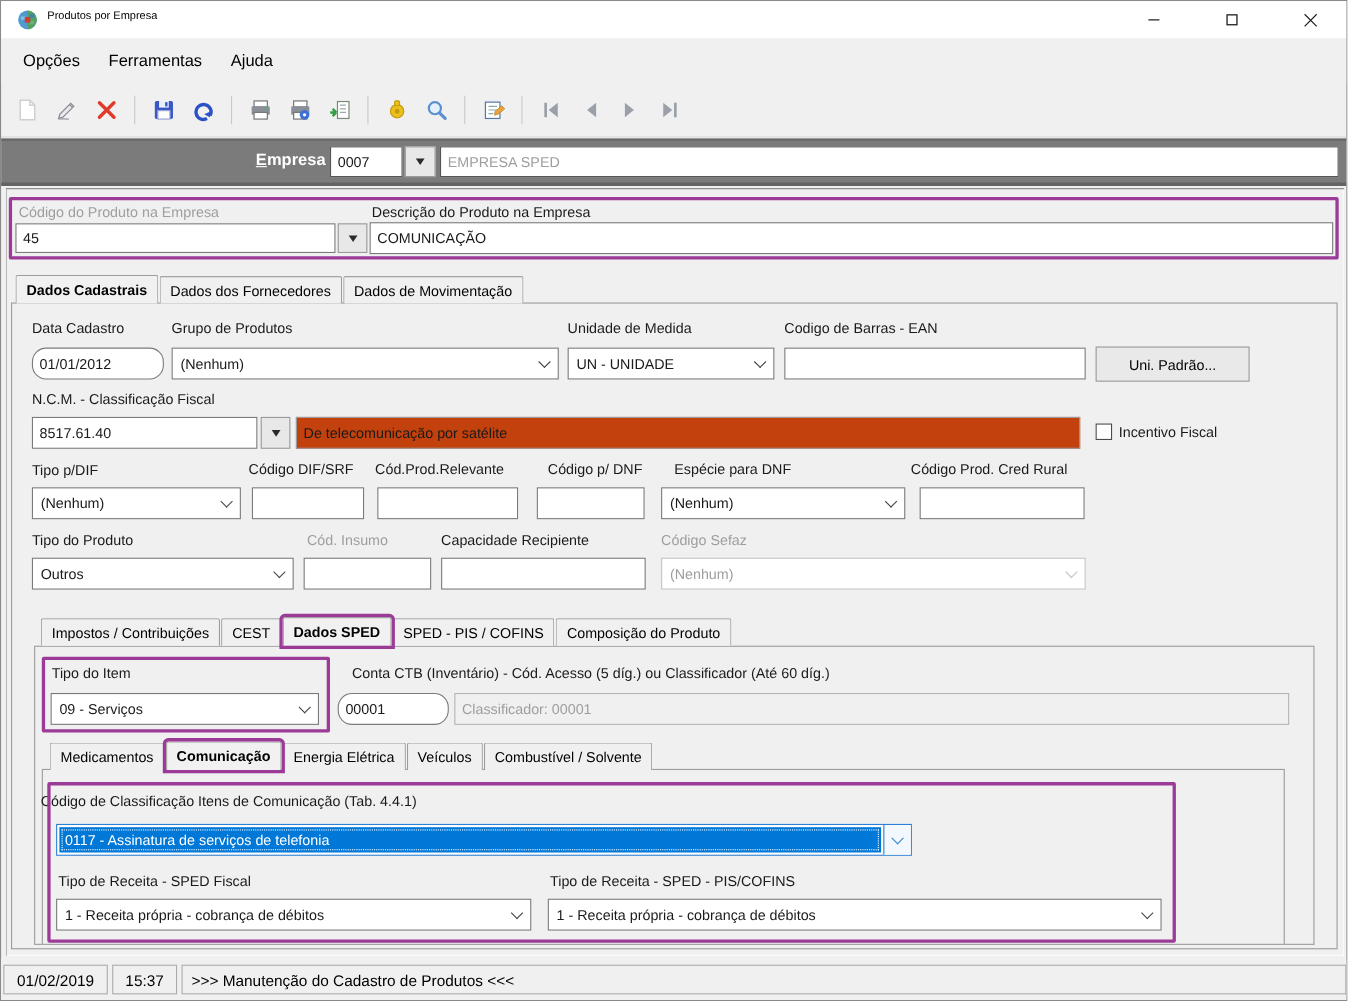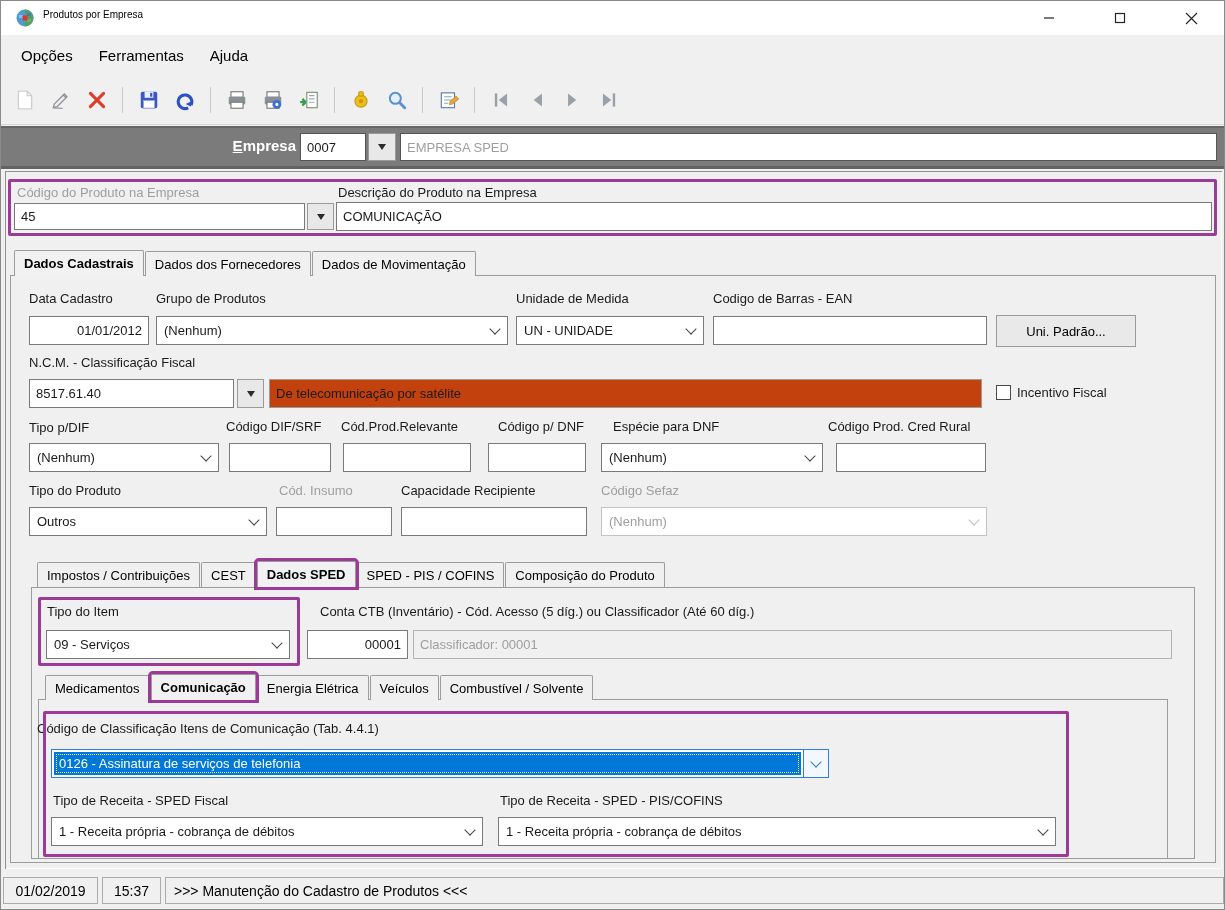--- a/index.html
+++ b/index.html
@@ -28,21 +28,21 @@
   
   .toolbar{position:absolute;left:0;top:74px;width:100%;height:50px;display:flex;align-items:center;padding-left:8px;gap:5px;border-bottom:1px solid #d7d7d7;}
   .ticon{width:31px;height:31px;display:flex;align-items:center;justify-content:center;}
   .tsep{width:1px;height:26px;background:#c9c9c9;margin:0 5px;}
 
   
   .ebar{position:absolute;left:0;top:125px;width:100%;height:43px;background:#7b7b7b;border-top:2px solid #676767;border-bottom:3px solid #636363;}
   .ebar-label{position:absolute;left:100px;top:9px;width:195px;text-align:right;color:#fff;font-weight:bold;font-size:15px;}
   .ebar-label::first-letter{text-decoration:underline;}
   .inp{position:absolute;background:#fff;border:1px solid var(--bdr);font-size:13px;color:#1a1a1a;padding:0 6px;outline:none;}
-  .inp.center{text-align:right;}
+  .inp.center{text-align:left;border-radius:13px;}
   .inp.graytxt{color:var(--gray-txt);}
   .inp.dis{background:#f0f0f0;color:var(--gray-txt);border-color:#b4b4b4;}
   .inp.soft{background:#c2410c;border-color:#9c9c9c;}
   .dbtn{position:absolute;background:#e8e8e8;border:1px solid #9a9a9a;display:flex;align-items:center;justify-content:center;cursor:default;}
   .dbtn .tri{width:0;height:0;border-left:4px solid transparent;border-right:4px solid transparent;border-top:6px solid #2b2b2b;}
 
   
   .client{position:absolute;left:4px;top:170px;width:1217px;height:698px;box-shadow:inset 1px 1px 0 #909090,inset -1px -1px 0 #fbfbfb;}
 
   
@@ -379,21 +379,21 @@
       </div>
     <div class="tab">
         <span>Combustível / Solvente</span>
       </div>
   </div>
   <div class="panel" style="left:37px;top:698px;width:1130px;height:160px;z-index:3;"></div>
 
   <div class="pbox" style="left:42px;top:710px;width:1026px;height:146px;"></div>
   <span class="lbl" style="left:36px;top:720px;z-index:4;">Código de Classificação Itens de Comunicação (Tab. 4.4.1)</span>
   <div class="cmb focus" style="left:50px;top:748px;width:778px;height:29px;z-index:4;">
-    <span class="txt">0126 - Assinatura de serviços de telefonia</span>
+    <span class="txt">0117 - Assinatura de serviços de telefonia</span>
     <span class="arw">
         <span class="chev"></span>
       </span>
   </div>
   <span class="lbl" style="left:52px;top:792px;z-index:4;">Tipo de Receita - SPED Fiscal</span>
   <div class="cmb" style="left:50px;top:816px;width:432px;height:29px;z-index:4;">
     <span class="txt">1 - Receita própria - cobrança de débitos</span>
     <span class="arw">
         <span class="chev"></span>
       </span>

